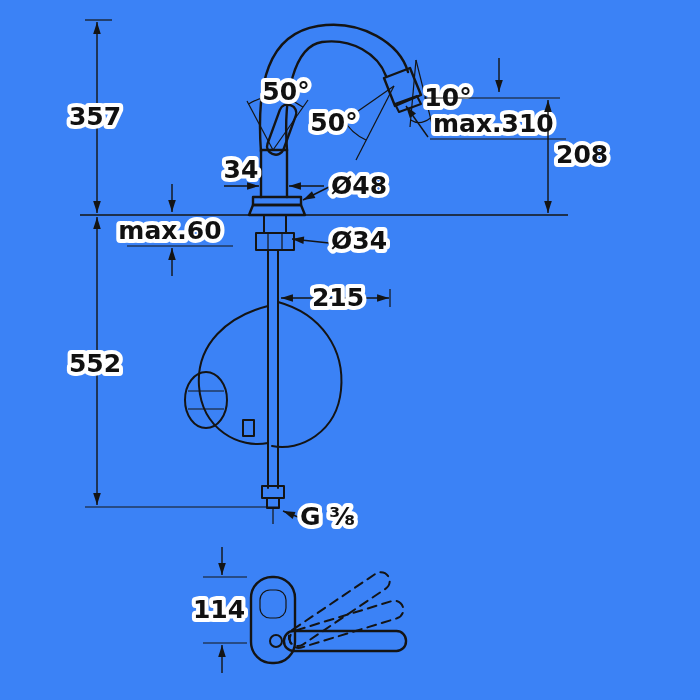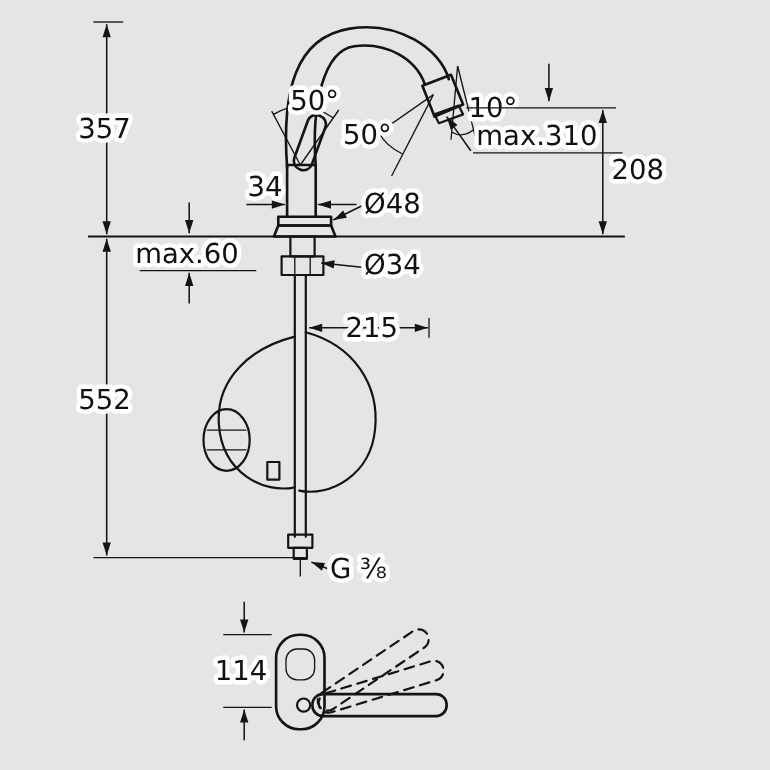--- a/index.html
+++ b/index.html
@@ -1,16 +1,16 @@
 <!DOCTYPE html>
 <html><head>
 <meta charset="utf-8">
 <style>
   html,body{margin:0;padding:0;background:#ffffff;}
-  .stage{width:700px;height:700px;background:#e5e5e5;overflow:hidden;}
+  .stage{width:700px;height:700px;background:#3b82f6;overflow:hidden;font-weight:bold;}
   svg{display:block;}
   .outline{fill:none;stroke:#141414;stroke-width:2.4;stroke-linecap:round;stroke-linejoin:round;}
   .outline2{fill:none;stroke:#141414;stroke-width:2;stroke-linecap:round;stroke-linejoin:round;}
   .thin{fill:none;stroke:#141414;stroke-width:1.2;}
   .dim{fill:none;stroke:#141414;stroke-width:1.4;}
   .counter{fill:none;stroke:#141414;stroke-width:1.7;}
   .dashed{stroke-dasharray:9 6;}
   .dim-text{font-family:"DejaVu Sans",sans-serif;font-size:25px;fill:#111111;
             stroke:#ffffff;stroke-width:8;paint-order:stroke;stroke-linejoin:round;}
   .mid{text-anchor:middle;}

